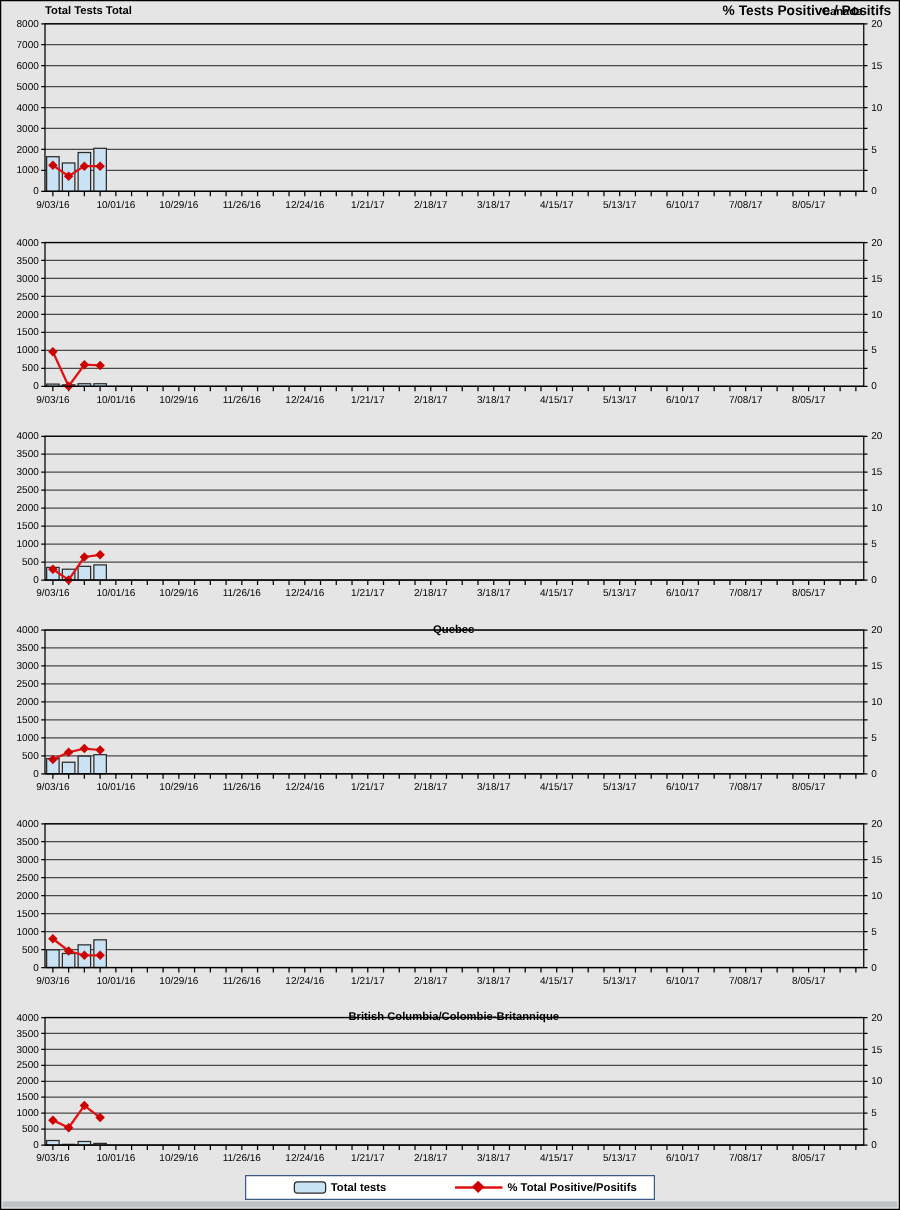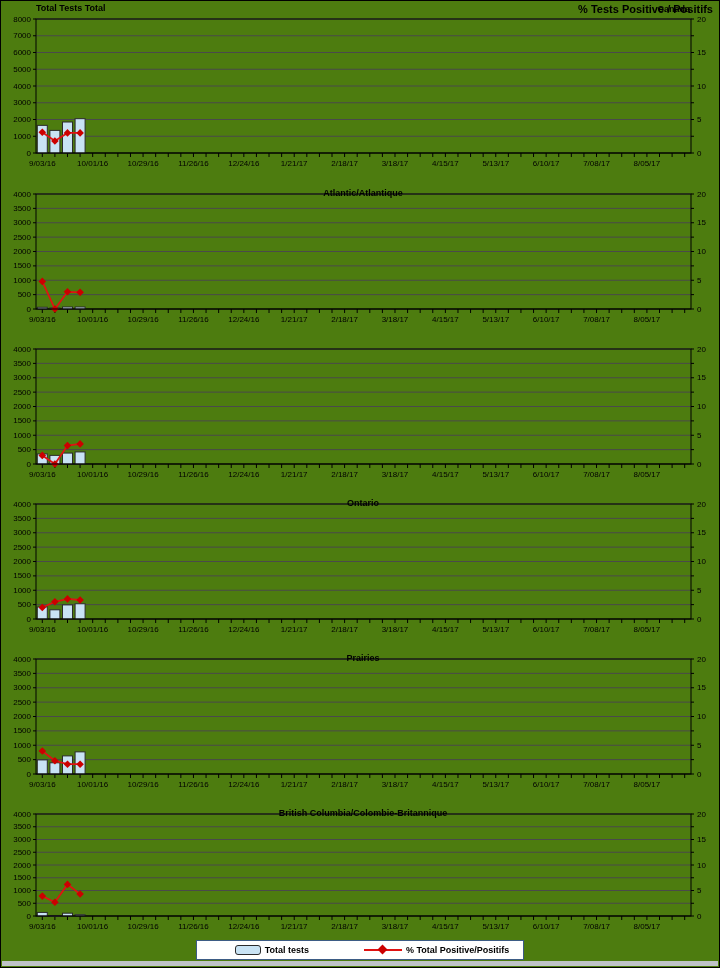--- a/index.html
+++ b/index.html
@@ -1,19 +1,19 @@
 <!DOCTYPE html>
 <html><head>
 <meta charset="utf-8">
 <style>
   html, body { margin: 0; padding: 0; background: #ffffff; }
   body { width: 720px; height: 968px; overflow: hidden; font-family: "Liberation Sans", sans-serif; }
   .page {
     position: relative; width: 720px; height: 968px; box-sizing: border-box;
-    background: #4d7c0f; border: 1px solid #000000;
+    background: #e5e5e5; border: 1px solid #000000;
   }
   .chart-block { position: relative; width: 718px; }
   .b0 { height: 178px; }
   .b1, .b2, .b3, .b4 { height: 155px; }
   .b5 { height: 132px; }
   .chart-block svg { display: block; }
   .hdr-left {
     position: absolute; top: 2px; left: 35px;
     font-size: 9px; font-weight: bold; color: #000;
   }
@@ -178,21 +178,20 @@
         <polyline points="41.3,131.2 53.9,139.9 66.5,131.9 79.1,131.9" fill="none" stroke="#e01212" stroke-width="1.8"></polyline>
         <path d="M41.29807692307692 127.42999999999999 L45.09807692307692 131.23 L41.29807692307692 135.03 L37.49807692307692 131.23 Z" fill="#cc0000"></path>
         <path d="M53.894230769230774 136.14 L57.69423076923077 139.94 L53.894230769230774 143.74 L50.094230769230776 139.94 Z" fill="#cc0000"></path>
         <path d="M66.49038461538461 128.1 L70.29038461538461 131.9 L66.49038461538461 135.70000000000002 L62.690384615384616 131.9 Z" fill="#cc0000"></path>
         <path d="M79.08653846153847 128.1 L82.88653846153846 131.9 L79.08653846153847 135.70000000000002 L75.28653846153847 131.9 Z" fill="#cc0000"></path>
         <rect x="35" y="18" width="655" height="134" fill="none" stroke="#000000" stroke-width="1"></rect>
       </svg>
   </div>
 
   <div class="chart-block b1">
-    <div class="chart-title">Atlantic/Atlantique</div>
     <svg width="718" height="155" viewBox="0 0 718 155">
         <line x1="35" y1="130" x2="690" y2="130" stroke="#000000" stroke-width="1"></line>
         <line x1="32" y1="130" x2="35" y2="130" stroke="#000000" stroke-width="1"></line>
         <text x="30" y="132.5" text-anchor="end" font-size="8" fill="#000000">0</text>
         <line x1="690" y1="130" x2="693" y2="130" stroke="#000000" stroke-width="1"></line>
         <text x="696" y="132.5" text-anchor="start" font-size="8" fill="#000000">0</text>
         <line x1="35" y1="115.625" x2="690" y2="115.625" stroke="#4a4a4a" stroke-width="1"></line>
         <line x1="32" y1="115.625" x2="35" y2="115.625" stroke="#000000" stroke-width="1"></line>
         <text x="30" y="118.125" text-anchor="end" font-size="8" fill="#000000">500</text>
         <line x1="690" y1="115.625" x2="693" y2="115.625" stroke="#000000" stroke-width="1"></line>
@@ -421,21 +420,21 @@
         <polyline points="41.3,121.4 53.9,130.0 66.5,111.6 79.1,109.9" fill="none" stroke="#e01212" stroke-width="1.8"></polyline>
         <path d="M41.29807692307692 117.575 L45.09807692307692 121.375 L41.29807692307692 125.175 L37.49807692307692 121.375 Z" fill="#cc0000"></path>
         <path d="M53.894230769230774 126.2 L57.69423076923077 130 L53.894230769230774 133.8 L50.094230769230776 130 Z" fill="#cc0000"></path>
         <path d="M66.49038461538461 107.8 L70.29038461538461 111.6 L66.49038461538461 115.39999999999999 L62.690384615384616 111.6 Z" fill="#cc0000"></path>
         <path d="M79.08653846153847 106.075 L82.88653846153846 109.875 L79.08653846153847 113.675 L75.28653846153847 109.875 Z" fill="#cc0000"></path>
         <rect x="35" y="15" width="655" height="115" fill="none" stroke="#000000" stroke-width="1"></rect>
       </svg>
   </div>
 
   <div class="chart-block b3">
-    <div class="chart-title">Ontario</div>
+    <div class="chart-title">Quebec</div>
     <svg width="718" height="155" viewBox="0 0 718 155">
         <line x1="35" y1="130" x2="690" y2="130" stroke="#000000" stroke-width="1"></line>
         <line x1="32" y1="130" x2="35" y2="130" stroke="#000000" stroke-width="1"></line>
         <text x="30" y="132.5" text-anchor="end" font-size="8" fill="#000000">0</text>
         <line x1="690" y1="130" x2="693" y2="130" stroke="#000000" stroke-width="1"></line>
         <text x="696" y="132.5" text-anchor="start" font-size="8" fill="#000000">0</text>
         <line x1="35" y1="115.625" x2="690" y2="115.625" stroke="#4a4a4a" stroke-width="1"></line>
         <line x1="32" y1="115.625" x2="35" y2="115.625" stroke="#000000" stroke-width="1"></line>
         <text x="30" y="118.125" text-anchor="end" font-size="8" fill="#000000">500</text>
         <line x1="690" y1="115.625" x2="693" y2="115.625" stroke="#000000" stroke-width="1"></line>
@@ -543,21 +542,20 @@
         <polyline points="41.3,118.5 53.9,112.8 66.5,109.9 79.1,111.0" fill="none" stroke="#e01212" stroke-width="1.8"></polyline>
         <path d="M41.29807692307692 114.7 L45.09807692307692 118.5 L41.29807692307692 122.3 L37.49807692307692 118.5 Z" fill="#cc0000"></path>
         <path d="M53.894230769230774 108.95 L57.69423076923077 112.75 L53.894230769230774 116.55 L50.094230769230776 112.75 Z" fill="#cc0000"></path>
         <path d="M66.49038461538461 106.075 L70.29038461538461 109.875 L66.49038461538461 113.675 L62.690384615384616 109.875 Z" fill="#cc0000"></path>
         <path d="M79.08653846153847 107.22500000000001 L82.88653846153846 111.025 L79.08653846153847 114.825 L75.28653846153847 111.025 Z" fill="#cc0000"></path>
         <rect x="35" y="15" width="655" height="115" fill="none" stroke="#000000" stroke-width="1"></rect>
       </svg>
   </div>
 
   <div class="chart-block b4">
-    <div class="chart-title">Prairies</div>
     <svg width="718" height="155" viewBox="0 0 718 155">
         <line x1="35" y1="130" x2="690" y2="130" stroke="#000000" stroke-width="1"></line>
         <line x1="32" y1="130" x2="35" y2="130" stroke="#000000" stroke-width="1"></line>
         <text x="30" y="132.5" text-anchor="end" font-size="8" fill="#000000">0</text>
         <line x1="690" y1="130" x2="693" y2="130" stroke="#000000" stroke-width="1"></line>
         <text x="696" y="132.5" text-anchor="start" font-size="8" fill="#000000">0</text>
         <line x1="35" y1="115.625" x2="690" y2="115.625" stroke="#4a4a4a" stroke-width="1"></line>
         <line x1="32" y1="115.625" x2="35" y2="115.625" stroke="#000000" stroke-width="1"></line>
         <text x="30" y="118.125" text-anchor="end" font-size="8" fill="#000000">500</text>
         <line x1="690" y1="115.625" x2="693" y2="115.625" stroke="#000000" stroke-width="1"></line>

